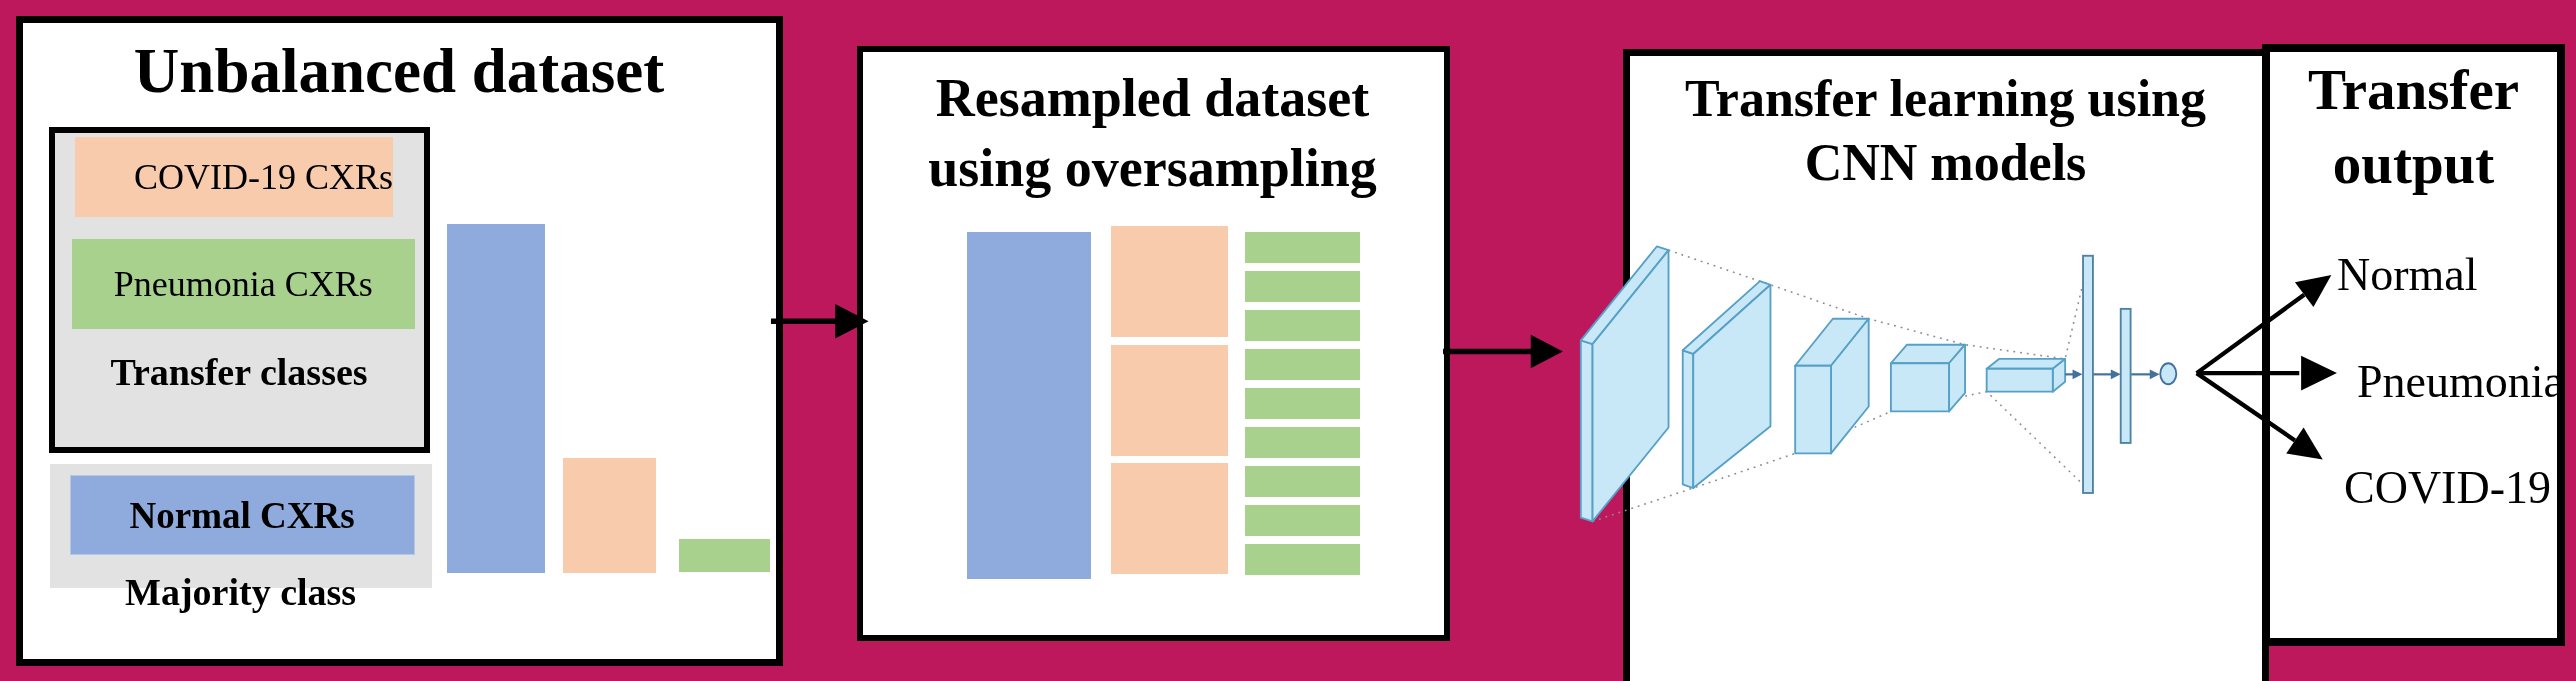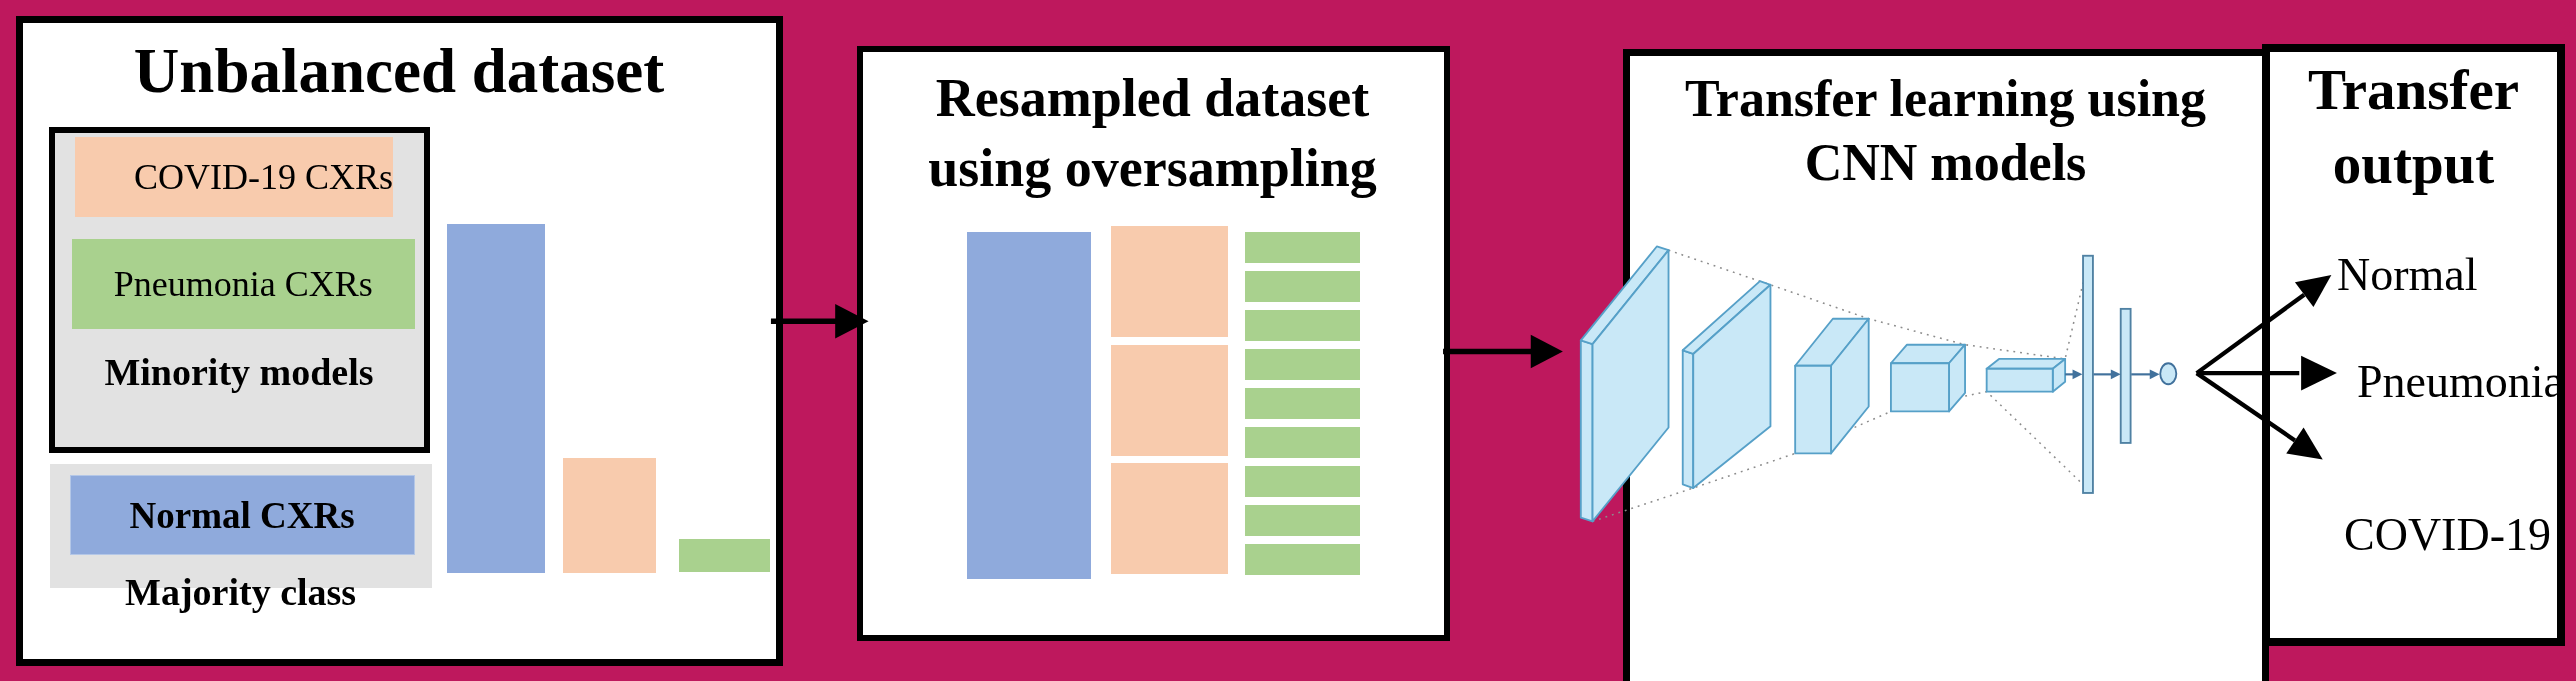--- a/index.html
+++ b/index.html
@@ -44,21 +44,21 @@
   <div class="panel" id="panel1" style="left:16px;top:16px;width:767px;height:650px;">
     <div class="ttl" style="left:0;top:17.3px;width:752px;font-size:63px;line-height:1;">Unbalanced dataset</div>
 
     <div class="abs" style="left:26px;top:104px;width:381px;height:326px;background:var(--group-gray);border:6.2px solid var(--ink);">
       <div class="legend-box" style="left:20px;top:3.7px;width:318px;height:80px;background:var(--covid-orange);font-size:36px;justify-content:flex-end;">
         <span>COVID-19 CXRs</span>
       </div>
       <div class="legend-box" style="left:16.7px;top:106px;width:343px;height:90px;background:var(--pneumonia-green);font-size:36px;">
         <span>Pneumonia CXRs</span>
       </div>
-      <div class="caption" style="left:0;top:217px;width:368px;font-size:38px;">Minority models</div>
+      <div class="caption" style="left:0;top:217px;width:368px;font-size:38px;">Transfer classes</div>
     </div>
 
     <div class="abs" style="left:26.6px;top:441px;width:382px;height:124px;background:var(--group-gray);">
       <div class="legend-box" style="left:20px;top:11px;width:343px;height:78px;background:var(--normal-blue);border:1.9px solid #B4C7E7;font-weight:bold;font-size:37px;">
         <span>Normal CXRs</span>
       </div>
       <div class="caption" style="left:0;top:106px;width:382px;font-size:38px;">Majority class</div>
     </div>
 
     <div id="p1-bars">
@@ -98,21 +98,21 @@
     </div>
   </div>
 
   <div class="panel" id="panel4" style="left:2262px;top:44px;width:303px;height:602px;border-width:8px;">
     <div class="ttl" style="left:0;top:1.2px;width:287px;font-size:57px;line-height:1.3;">
       <div>Transfer</div>
       <div>output</div>
     </div>
     <div class="lbl" style="left:67px;top:196px;font-size:46px;">Normal</div>
     <div class="lbl" style="left:87px;top:303px;font-size:46px;">Pneumonia</div>
-    <div class="lbl" style="left:74px;top:409px;font-size:46px;margin-top:47px;">COVID-19</div>
+    <div class="lbl" style="left:74px;top:409px;font-size:46px;">COVID-19</div>
   </div>
 
   <svg width="2576" height="682" viewBox="0 0 4170 1104">
 
     <g>
       <line class="blackline" x1="1248" y1="520" x2="1356" y2="520"></line>
       <polygon class="blackhead" points="1406,520 1352,492 1352,548"></polygon>
     </g>
 
     <g>

